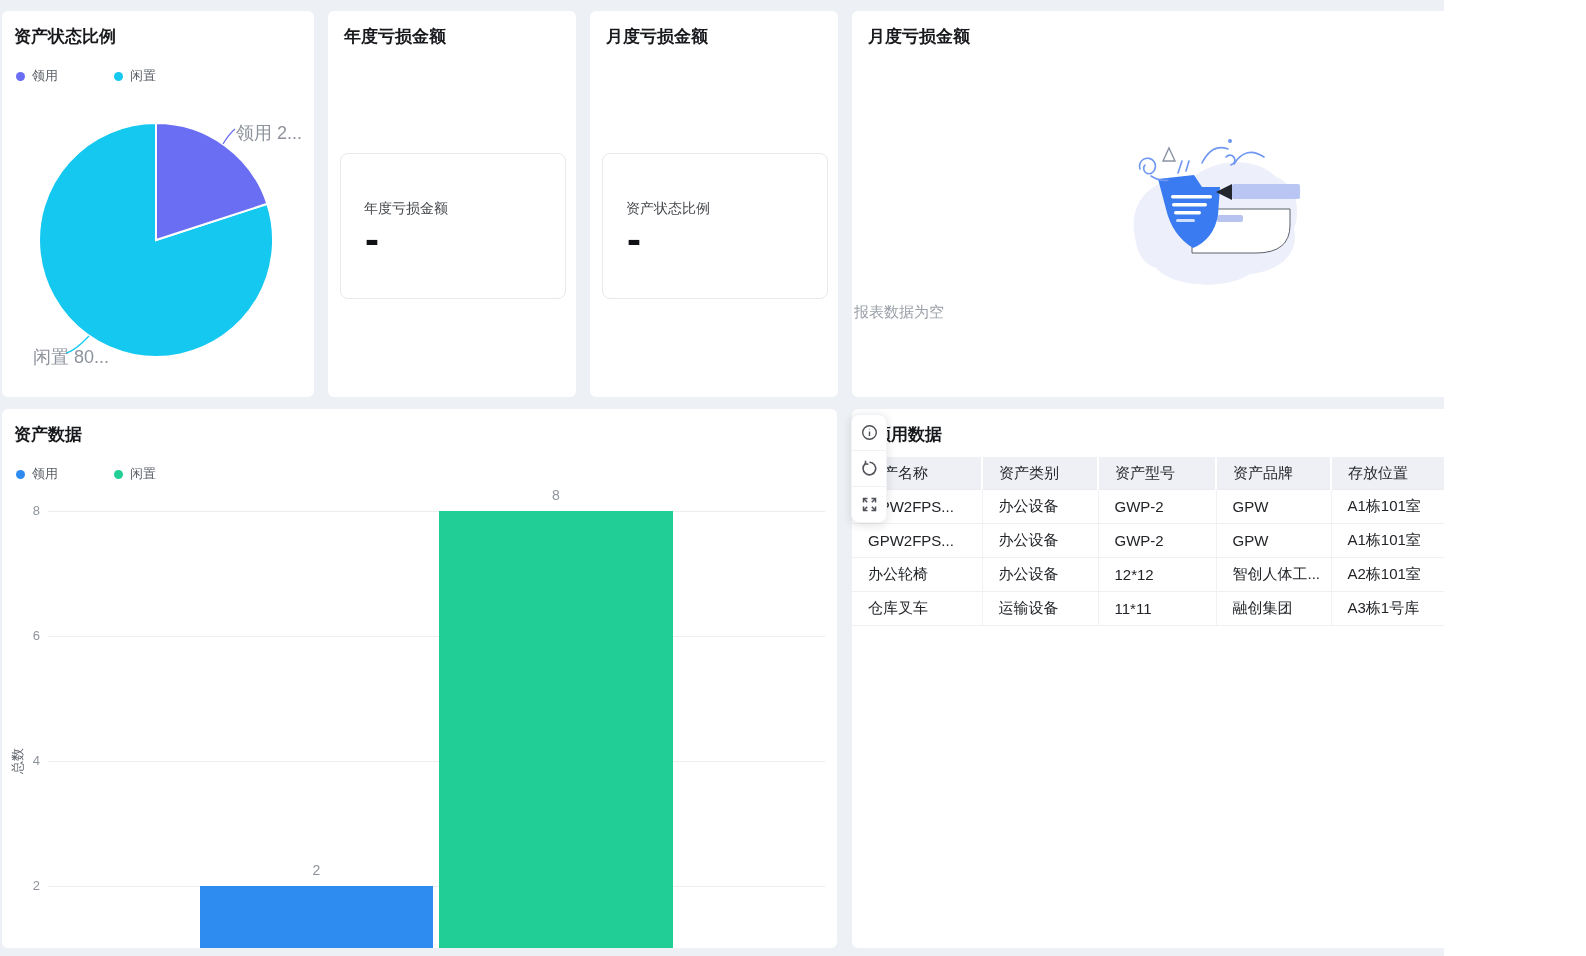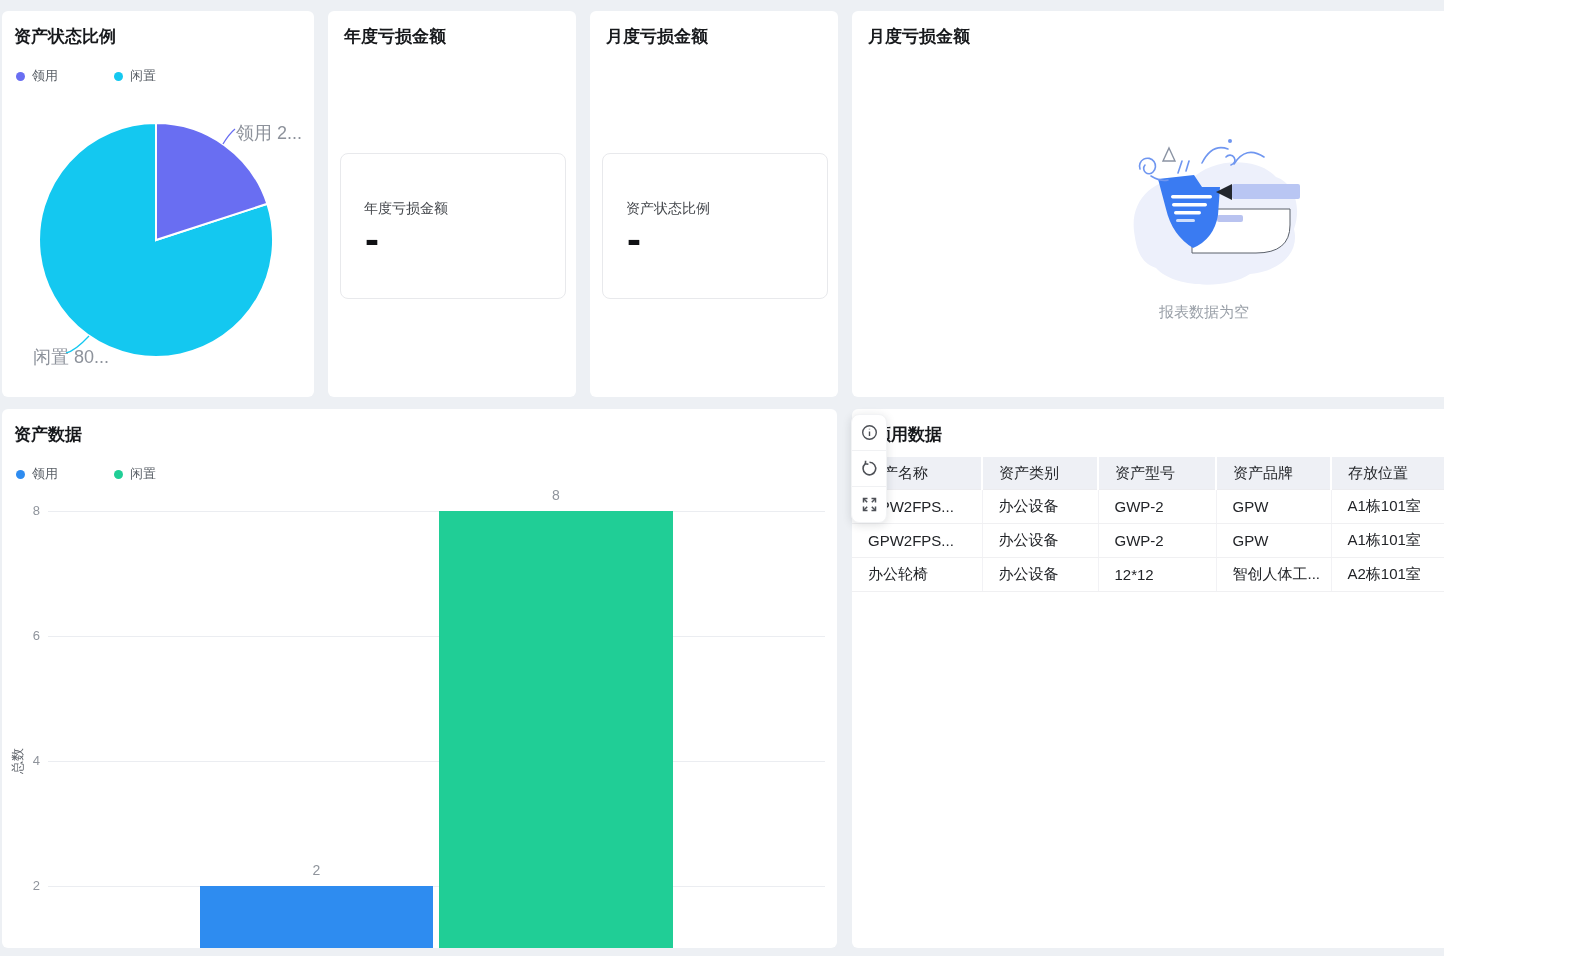--- a/index.html
+++ b/index.html
@@ -25,21 +25,21 @@
                padding:0 4px 0 16px;border-right:2px solid #fff;border-bottom:1px solid #ececef;
                overflow:hidden;white-space:nowrap}
   .rq-table th:last-child{border-right:none}
   .rq-table td{height:33px;font-size:15px;color:#222428;padding:0 4px 0 16px;border-bottom:1px solid #f0f0f2;
                border-right:1px solid #f2f2f5;overflow:hidden;white-space:nowrap}
   .rq-table td:last-child{border-right:none}
   .toolbar{position:absolute;left:851px;top:414px;width:34px;background:#fff;border-radius:8px;
            box-shadow:0 2px 10px rgba(31,35,41,.14);border:1px solid #f2f3f5;z-index:20}
   .tool-btn{width:34px;height:35px;display:flex;align-items:center;justify-content:center;cursor:pointer}
   .tool-btn + .tool-btn{border-top:1px solid #f0f1f3}
-  .empty-text{position:absolute;left:2px;top:292px;width:700px;text-align:center;font-size:15px;color:#9aa0a8}
+  .empty-text{position:absolute;left:2px;top:292px;width:700px;font-size:15px;color:#9aa0a8}
   .empty-illus{position:absolute;left:270px;top:124px}
   svg{display:block}
 </style>
 </head>
 <body>
 
 <div class="page">
 
   <section class="card" style="left:2px;top:11px;width:312px;height:386px">
     <h2 class="card-title" style="left:12px">资产状态比例</h2>
@@ -175,20 +175,28 @@
             <td>1</td>
           </tr>
           <tr>
             <td>办公轮椅</td>
             <td>办公设备</td>
             <td>12*12</td>
             <td>智创人体工...</td>
             <td>A2栋101室</td>
             <td>2</td>
           </tr>
+          <tr>
+            <td>仓库叉车</td>
+            <td>运输设备</td>
+            <td>11*11</td>
+            <td>融创集团</td>
+            <td>A3栋1号库</td>
+            <td>2</td>
+          </tr>
         </tbody>
     </table>
   </section>
 
   <div class="toolbar">
     <div class="tool-btn" title="">
       <svg width="17" height="17" viewBox="0 0 17 17" fill="none" stroke="#4e5157" stroke-width="1.4">
         <circle cx="8.5" cy="8.5" r="6.8"></circle>
         <line x1="8.5" y1="7.5" x2="8.5" y2="12"></line>
         <line x1="8.5" y1="4.8" x2="8.5" y2="5.4"></line>

